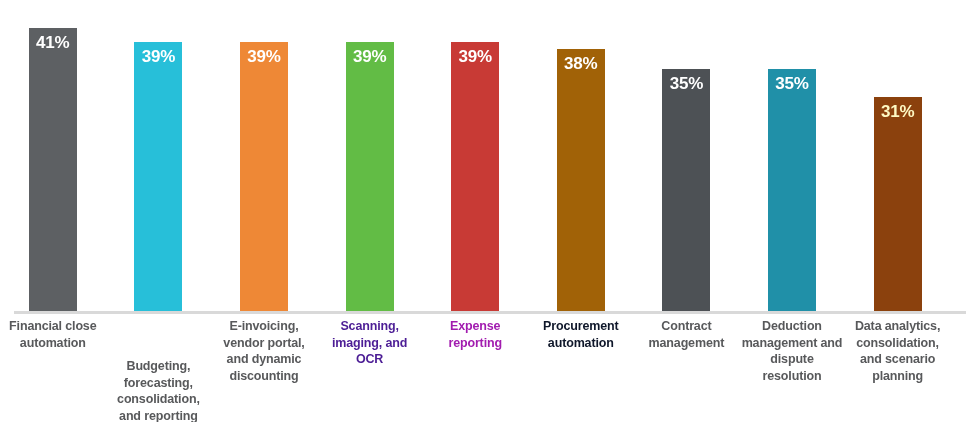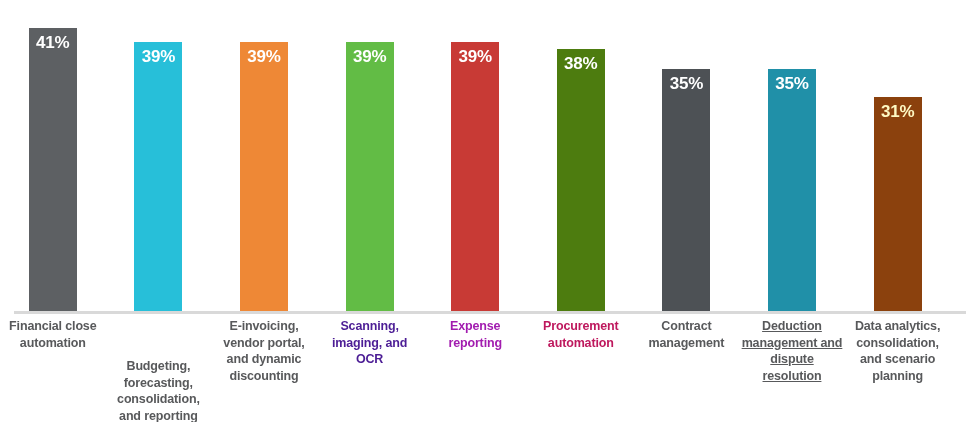--- a/index.html
+++ b/index.html
@@ -124,21 +124,21 @@
       </div>
     </div>
 
     <div class="bar-group" style="left:422.4px;">
       <div class="bar" style="height: 270.4px; background: rgb(200, 58, 53);">
         <span class="bar-label" style="color: rgb(255, 255, 255);">39%</span>
       </div>
     </div>
 
     <div class="bar-group" style="left:528px;">
-      <div class="bar" style="height: 263.467px; background: #4d7c0f;">
+      <div class="bar" style="height: 263.467px; background: #a16207;">
         <span class="bar-label" style="color: rgb(255, 255, 255);">38%</span>
       </div>
     </div>
 
     <div class="bar-group" style="left:633.6px;">
       <div class="bar" style="height: 242.667px; background: rgb(77, 81, 85);">
         <span class="bar-label" style="color: rgb(255, 255, 255);">35%</span>
       </div>
     </div>
 
@@ -157,19 +157,19 @@
   </div>
 
   <div id="axis-line" style="background: rgb(217, 217, 217);"></div>
 
   <div id="category-axis">
     <div class="cat-label" style="left: 0px; color: rgb(88, 89, 91);">Financial close automation</div>
     <div class="cat-label" style="left: 105.6px; color: rgb(88, 89, 91); margin-top: 40px;">Budgeting, forecasting, consolidation, and reporting</div>
     <div class="cat-label" style="left: 211.2px; color: rgb(88, 89, 91);">E-invoicing, vendor portal, and dynamic discounting</div>
     <div class="cat-label" style="left: 316.8px; color: #4c1d95;">Scanning, imaging, and OCR</div>
     <div class="cat-label" style="left: 422.4px; color: #a21caf;">Expense reporting</div>
-    <div class="cat-label" style="left: 528px; color: #be185d;">Procurement automation</div>
+    <div class="cat-label" style="left: 528px; color: #0f172a;">Procurement automation</div>
     <div class="cat-label" style="left: 633.6px; color: rgb(88, 89, 91);">Contract management</div>
-    <div class="cat-label" style="left: 739.2px; color: rgb(88, 89, 91); text-decoration: underline;">Deduction management and dispute resolution</div>
+    <div class="cat-label" style="left: 739.2px; color: rgb(88, 89, 91);">Deduction management and dispute resolution</div>
     <div class="cat-label" style="left: 844.8px; color: rgb(88, 89, 91);">Data analytics, consolidation, and scenario planning</div>
   </div>
 
 </div>
 
 </body></html>

